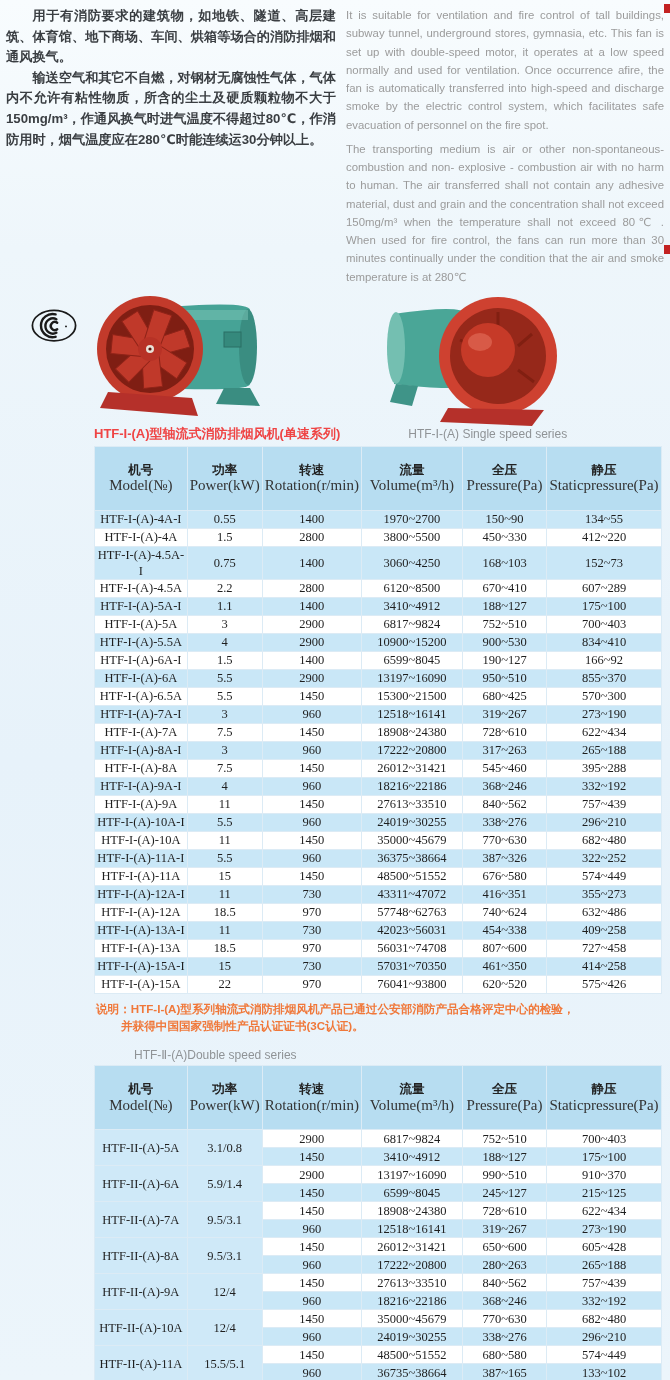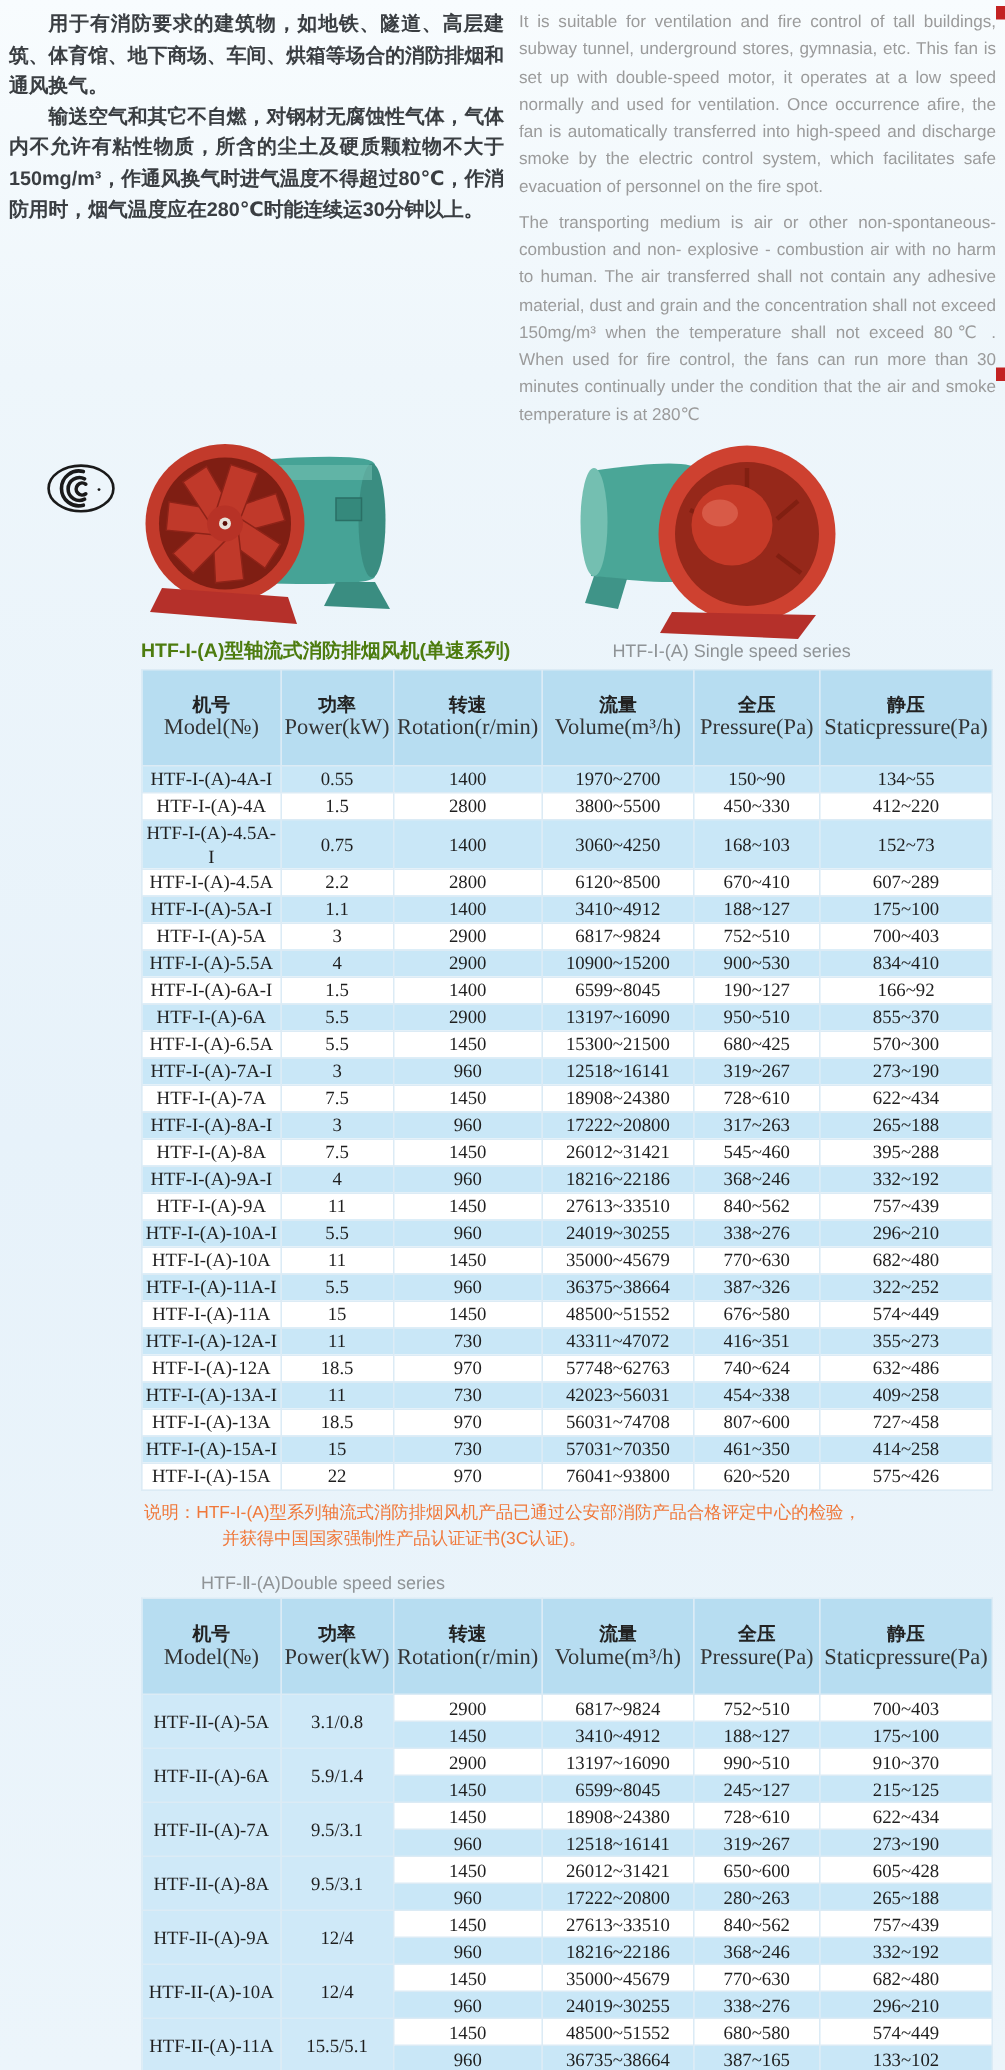--- a/index.html
+++ b/index.html
@@ -22,39 +22,39 @@
   .intro-en p{margin:0 0 6px 0;}
 
   
   .figures{position:relative;height:127px;margin-top:2px;}
   .ccc{position:absolute;left:30px;top:14px;}
   .fan-left{position:absolute;left:92px;top:-2px;}
   .fan-right{position:absolute;left:382px;top:-4px;}
 
   
   .tbl-title{margin:4px 0 3px 94px;display:flex;align-items:baseline;gap:28px;}
-  .tbl-title .cn{color:#4d7c0f;font-size:13px;font-weight:700;}
+  .tbl-title .cn{color:#ef4444;font-size:13px;font-weight:700;}
   .tbl-title .en{color:#8f9396;font-size:12px;margin-left:40px;}
 
   
   table.spec{border-collapse:collapse;margin-left:94px;width:568px;
     font-family:"Liberation Serif","DejaVu Serif",serif;font-size:12.5px;color:#1e1e1e;
     border:1px solid #bcd3e2;}
   table.spec th,table.spec td{border:1px solid #dcebf5;text-align:center;padding:0 2px;}
   table.spec thead th{background:#b7ddf1;padding:16px 2px;}
   .h-cn{font-family:"Liberation Sans","DejaVu Sans",sans-serif;font-weight:700;font-size:12.5px;color:#222;line-height:1.15;}
   .h-en{font-size:15px;font-weight:400;color:#333;line-height:1.1;}
   table.spec tbody td{height:17px;line-height:16px;}
   tr.row-white td{background:#ffffff;}
   tr.row-blue td{background:#c9e7f7;}
   td.model-cell{background:#cfe9f8 !important;}
 
   
-  .note{margin:6px 0 4px 96px;color:#f0783a;font-weight:400;font-size:11.6px;line-height:1.5;}
-  .note .l2{margin-left:52px;}
+  .note{margin:6px 0 4px 96px;color:#f0783a;font-weight:700;font-size:11.6px;line-height:1.5;}
+  .note .l2{margin-left:25px;}
 
   .sect-gap{height:6px;}
 </style>
 </head>
 <body>
 
 <div class="page">
 
   <div class="edge-mark top"></div>
   <div class="edge-mark mid"></div>

